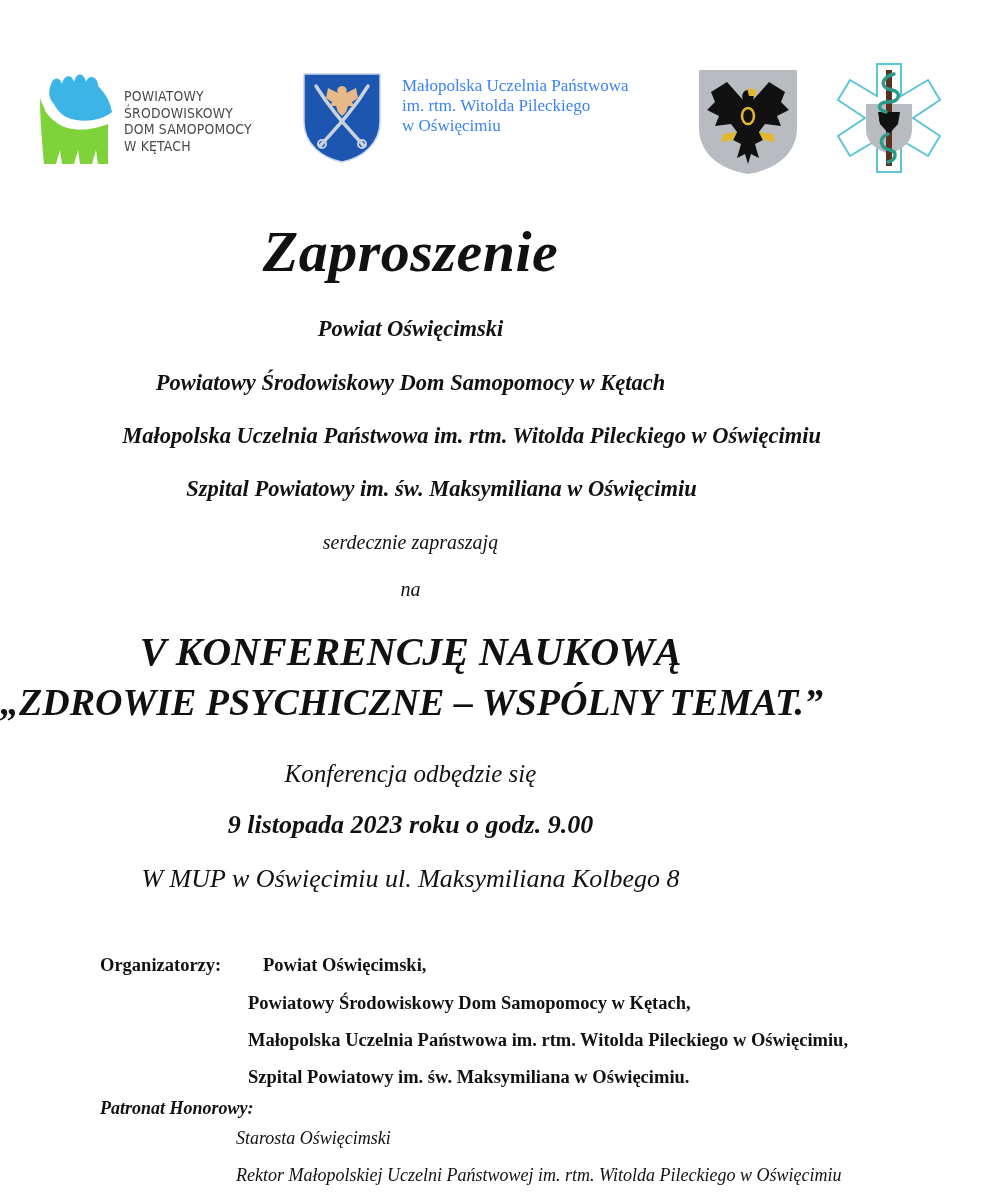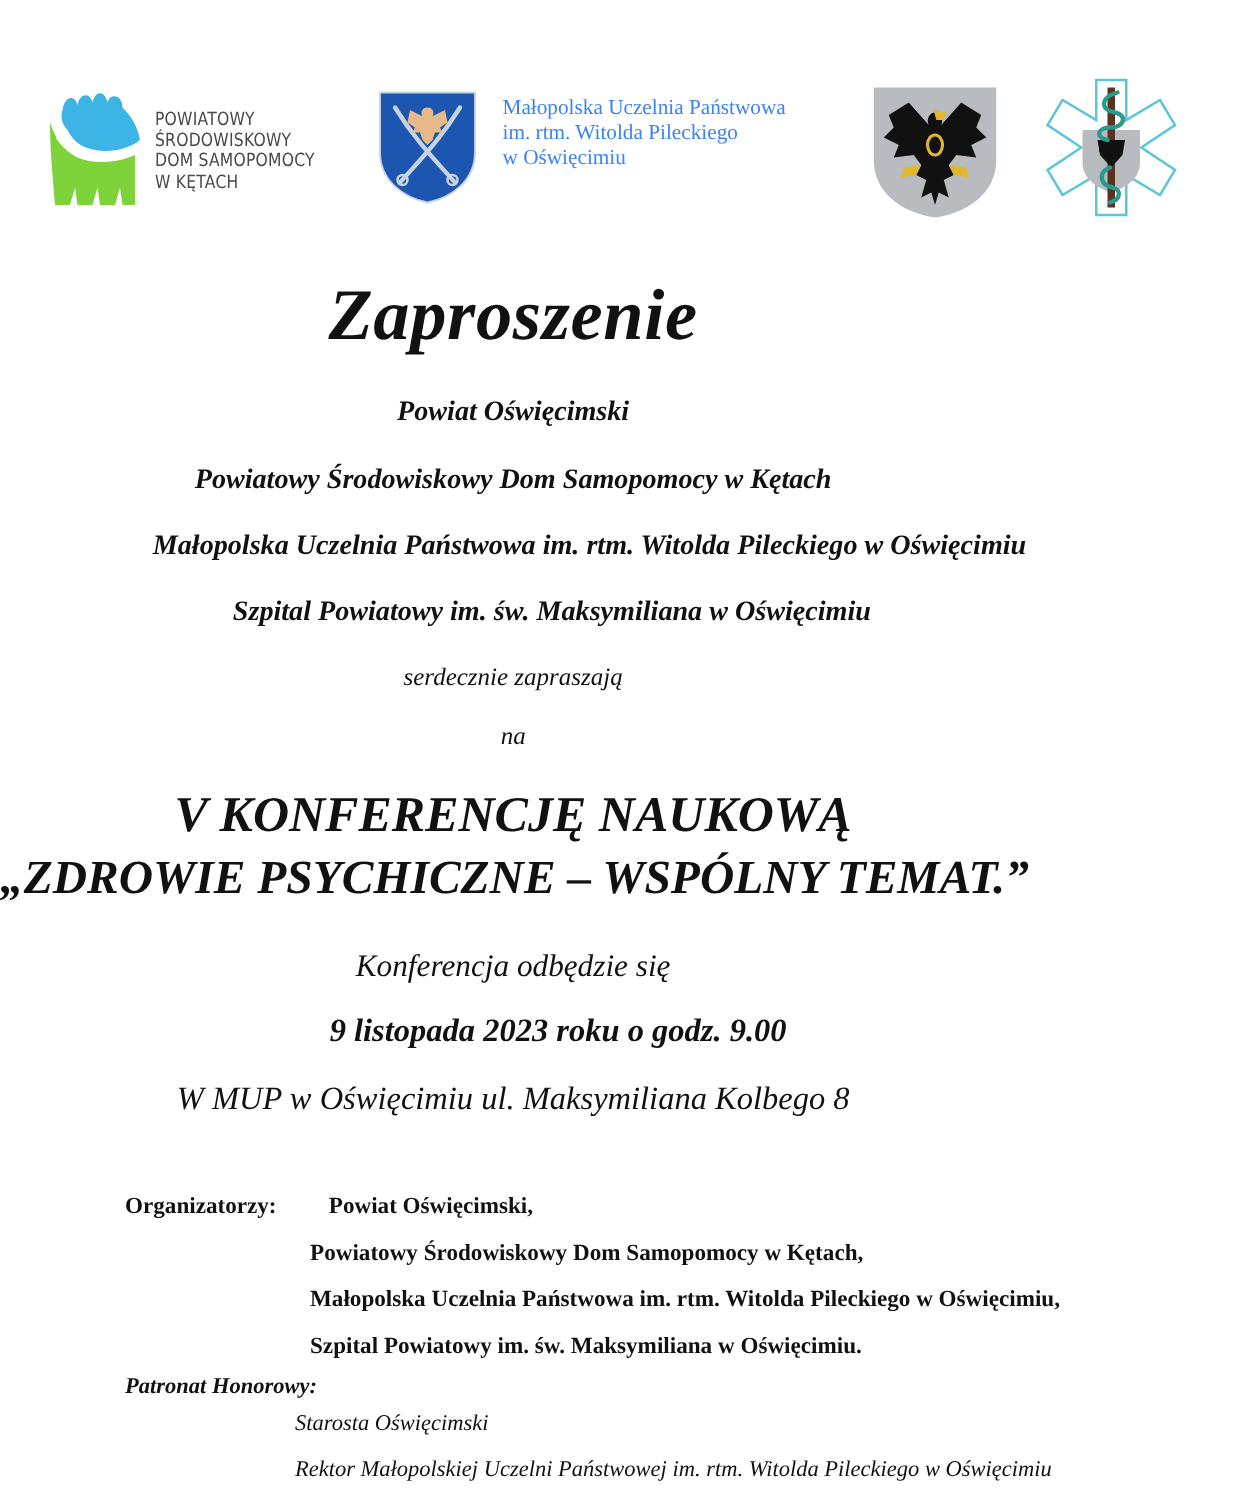--- a/index.html
+++ b/index.html
@@ -25,21 +25,21 @@
   .l1 { top: 316px; }
   .l2 { top: 370px; }
   .l3 { top: 423px; text-align: right; }
   .l4 { top: 476px; padding-left: 31px; }
   .small { font-size: 20px; font-weight: normal; }
   .l5 { top: 531px; }
   .l6 { top: 578px; }
   .conf { top: 628px; font-size: 40px; font-weight: bold; }
   .theme { top: 680px; font-size: 38px; font-weight: bold; }
   .l7 { top: 760px; font-size: 25px; }
-  .l8 { top: 810px; font-size: 26px; font-weight: bold; padding-left: 36px; }
+  .l8 { top: 810px; font-size: 26px; font-weight: bold; }
   .l9 { top: 864px; font-size: 26px; }
 
   
   .org { position: absolute; left: 100px; top: 955px; width: 860px; font-family: "Liberation Serif", serif; font-size: 18.5px; }
   .org .label { position: absolute; left: 0; top: 0; font-weight: bold; font-style: normal; }
   .org .item { position: absolute; left: 148px; font-style: normal; white-space: nowrap; font-weight: bold; }
   .org .i0 { left: 163px; top: 0; }
   .org .i1 { top: 38px; }
   .org .i2 { top: 75px; }
   .org .i3 { top: 112px; }

